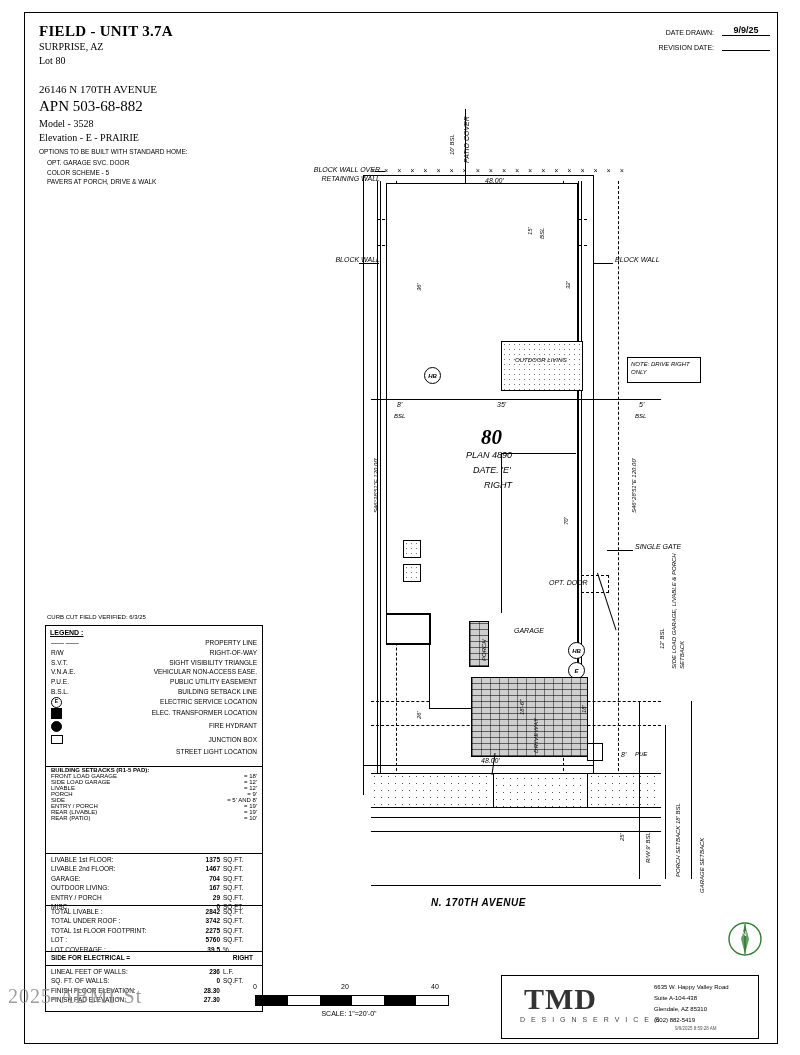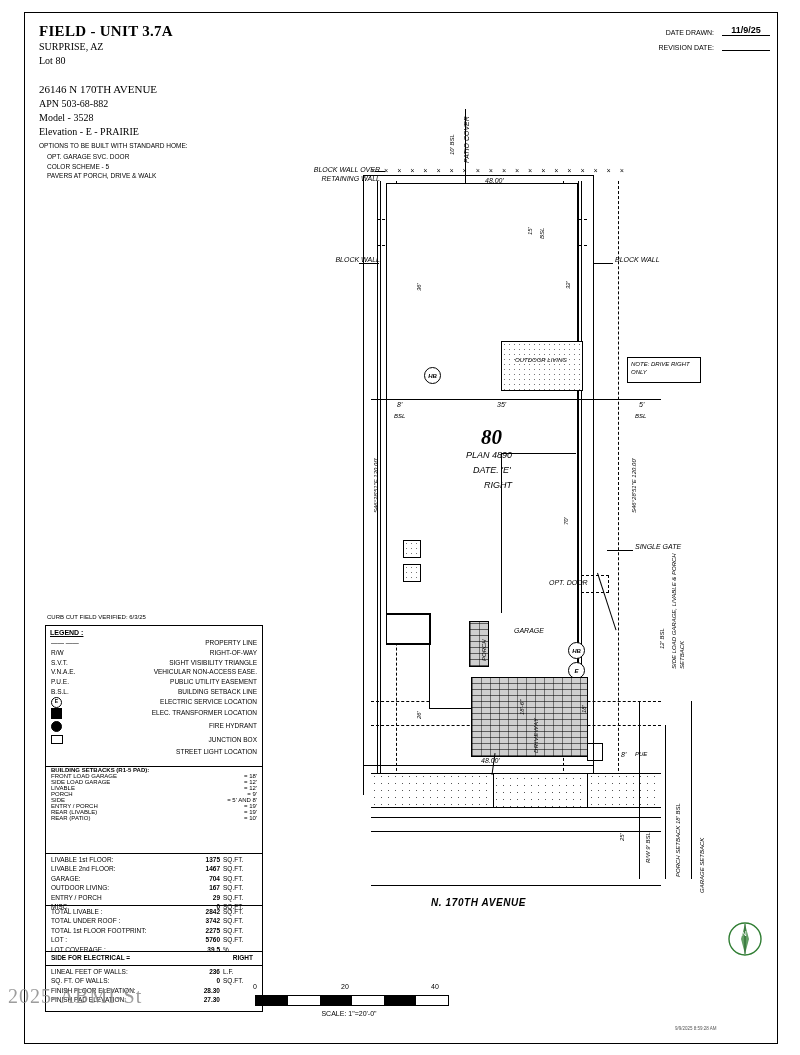--- a/index.html
+++ b/index.html
@@ -60,36 +60,36 @@
 </head>
 <body>
 
 <div class="sheet">
 
   <div class="abs" style="left:14px;top:10px;width:260px;">
     <div class="title-main">FIELD - UNIT 3.7A</div>
     <div class="sub serif" style="margin-top:1px;">SURPRISE, AZ</div>
     <div class="sub serif" style="margin-top:3px;">Lot  80</div>
     <div class="serif" style="font-size:11px;margin-top:17px;">26146 N 170TH AVENUE</div>
-    <div class="serif" style="font-size:10px;margin-top:3px;">APN 503-68-882</div>
+    <div class="serif" style="font-size:15px;margin-top:3px;">APN 503-68-882</div>
     <div class="serif" style="font-size:10px;margin-top:3px;">Model - 3528</div>
     <div class="serif" style="font-size:10px;margin-top:3px;">Elevation - E - PRAIRIE</div>
     <div class="smallopts" style="margin-top:4px;">OPTIONS TO BE BUILT WITH
 STANDARD HOME:</div>
     <div class="smallopts" style="margin-top:2px;margin-left:8px;">
       <div>OPT. GARAGE SVC. DOOR</div>
       <div>COLOR SCHEME - 5</div>
       <div>PAVERS AT PORCH, DRIVE &amp; WALK</div>
     </div>
   </div>
 
   <div class="abs" style="left:595px;top:12px;width:150px;">
     <div style="display:flex;justify-content:flex-end;align-items:flex-end;">
       <span class="t7">DATE DRAWN:</span>
-      <span class="t9 bold" style="margin-left:8px;border-bottom:1px solid #000;min-width:48px;text-align:center;">11/9/25</span>
+      <span class="t9 bold" style="margin-left:8px;border-bottom:1px solid #000;min-width:48px;text-align:center;">9/9/25</span>
     </div>
     <div style="display:flex;justify-content:flex-end;align-items:flex-end;margin-top:4px;">
       <span class="t7">REVISION DATE:</span>
       <span class="t9" style="margin-left:8px;border-bottom:1px solid #000;min-width:48px;">&nbsp;</span>
     </div>
   </div>
 
   <div class="abs" style="left:16px;top:0;width:752px;height:920px;font-style:italic;">
 
     <div class="line vr" style="left:322px;top:162px;height:620px;"></div>
@@ -430,20 +430,28 @@
       <div style="flex:1;background:#000;"></div>
       <div style="flex:1;background:#fff;"></div>
       <div style="flex:1;background:#000;"></div>
       <div style="flex:1;background:#fff;"></div>
       <div style="flex:1;background:#000;"></div>
       <div style="flex:1;background:#fff;"></div>
     </div>
     <div class="t7 ctr" style="width:192px;margin-top:4px;">SCALE:  1"=20'-0"</div>
   </div>
 
+  <div class="box" style="left:476px;top:962px;width:256px;height:62px;">
+    <div class="abs tmd" style="left:22px;top:6px;font-size:30px;font-weight:bold;letter-spacing:1px;color:#333;">TMD</div>
+    <div class="abs" style="left:18px;top:40px;font-size:7px;letter-spacing:2px;color:#444;">D E S I G N   S E R V I C E S</div>
+    <div class="abs t6" style="left:152px;top:8px;">6635 W. Happy Valley Road</div>
+    <div class="abs t6" style="left:152px;top:19px;">Suite A-104-438</div>
+    <div class="abs t6" style="left:152px;top:30px;">Glendale, AZ 85310</div>
+    <div class="abs t6" style="left:152px;top:41px;">(602) 882-5419</div>
+  </div>
   <div class="abs" style="left:650px;top:1013px;font-size:4.5px;color:#555;">9/9/2025 8:59:28 AM</div>
 
   <div class="abs" style="left:702px;top:908px;width:36px;height:36px;">
     <svg width="36" height="36" viewBox="0 0 36 36">
       <circle cx="18" cy="18" r="16" fill="none" stroke="#2f7d32" stroke-width="1.4"></circle>
       <path d="M18 3 L22 18 L18 33 L14 18 Z" fill="#2f7d32" opacity="0.75"></path>
       <path d="M18 3 L18 33" stroke="#1b5e20" stroke-width="1"></path>
       <text x="14" y="15" font-size="8" fill="#fff" font-family="Liberation Sans, sans-serif">N</text>
     </svg>
   </div>

